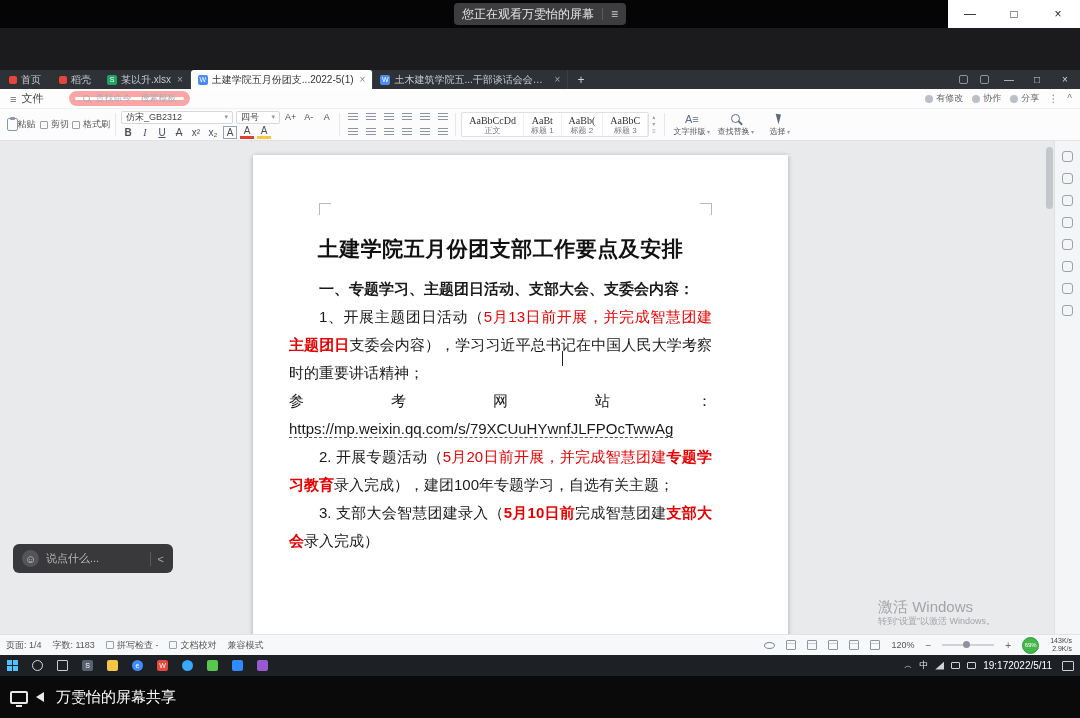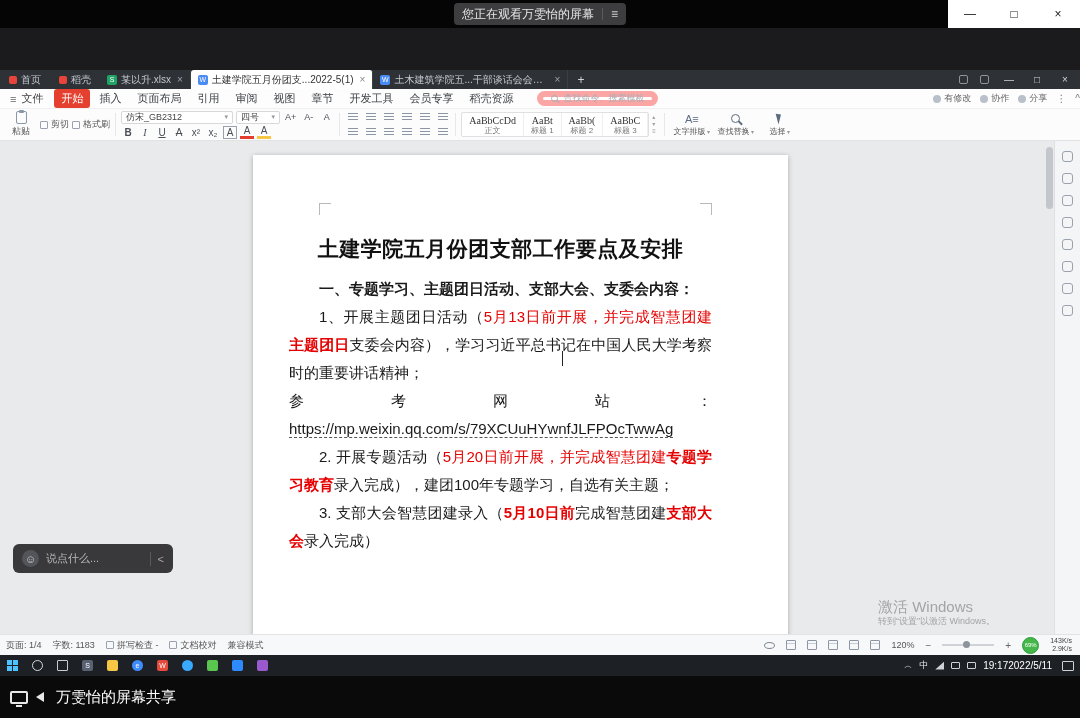--- a/index.html
+++ b/index.html
@@ -37,30 +37,30 @@
   
   .menubar{position:absolute;top:89px;left:0;width:1080px;height:20px;background:#fdfdfd;display:flex;align-items:center;font-size:11px;color:#3c3f45;border-bottom:1px solid #f0f0f0;}
   .file-btn{display:flex;align-items:center;gap:5px;padding:0 10px 0 10px;color:#444;}
   .file-btn .bars{font-size:11px;color:#666;}
   .menu-item{padding:2px 7px;margin:0 1px;border-radius:3px;white-space:nowrap;}
   .menu-item.active{background:#e5402f;color:#fff;}
   .menu-search{display:flex;align-items:center;gap:5px;border:6px solid #fca5a5;border-radius:9px;height:15px;padding:0 8px;margin-left:16px;background:#fff;color:#a9adb3;font-size:9px;min-width:118px;}
   .mag{width:7px;height:7px;border:1px solid #a9adb3;border-radius:50%;position:relative;flex:0 0 auto;}
   .mag::after{content:"";position:absolute;width:4px;height:1px;background:#a9adb3;transform:rotate(45deg);right:-3px;bottom:-1px;}
   .menubar-spacer{flex:1;}
-  .mb-actions{display:flex;align-items:center;gap:9px;color:#666;font-size:9px;}
+  .mb-actions{display:flex;align-items:center;gap:9px;padding-right:8px;color:#666;font-size:9px;}
   .mb-action{display:flex;align-items:center;gap:3px;}
   .mb-dot{width:8px;height:8px;border-radius:50%;background:#b9c0c9;display:inline-block;}
   .mb-more{color:#777;font-size:10px;}
 
   
   .toolbar{position:absolute;top:109px;left:0;width:1080px;height:32px;background:#fcfcfd;border-bottom:1px solid #e3e3e6;display:flex;align-items:stretch;padding:2px 6px;font-size:9px;color:#555;}
   .vsep{width:1px;background:#e8e8ea;margin:2px 5px;}
   .paste-group{display:flex;align-items:center;gap:4px;}
-  .paste-btn{display:flex;flex-direction:column;align-items:center;justify-content:center;width:30px;}
+  .paste-btn{display:flex;flex-direction:row;align-items:center;justify-content:center;width:30px;}
   .clipboard{width:11px;height:13px;border:1px solid #8a97a8;border-radius:2px;position:relative;margin-bottom:1px;}
   .clipboard::before{content:"";position:absolute;top:-2px;left:2px;width:5px;height:3px;background:#8a97a8;border-radius:1px;}
   .mini-col{display:flex;flex-direction:row;justify-content:center;gap:3px;}
   .mini{display:flex;align-items:center;gap:3px;}
   .mini .ic{width:8px;height:8px;border:1px solid #98a1ad;border-radius:1px;}
   .font-group{display:flex;flex-direction:column;justify-content:center;gap:2px;}
   .row{display:flex;align-items:center;gap:3px;}
   .select-box{border:1px solid #d8d8db;border-radius:2px;height:13px;display:flex;align-items:center;justify-content:space-between;padding:0 4px;background:#fff;font-size:9px;color:#444;}
   .select-box::after{content:"▾";color:#999;font-size:7px;margin-left:4px;}
   .w96{width:112px;} .w44{width:44px;}
@@ -216,32 +216,20 @@
       <span class="win-mini">□</span>
       <span class="win-mini">×</span>
     </div>
   </div>
 
   <div class="menubar">
     <div class="file-btn">
       <span class="bars">≡</span>
       <span>文件</span>
     </div>
-    <div style="display:flex;align-items:center;">
-        <div class="menu-item active">开始</div>
-        <div class="menu-item">插入</div>
-        <div class="menu-item">页面布局</div>
-        <div class="menu-item">引用</div>
-        <div class="menu-item">审阅</div>
-        <div class="menu-item">视图</div>
-        <div class="menu-item">章节</div>
-        <div class="menu-item">开发工具</div>
-        <div class="menu-item">会员专享</div>
-        <div class="menu-item">稻壳资源</div>
-      </div>
     <div class="menu-search">
       <span class="mag"></span>
       <span>查找命令、搜索模板</span>
     </div>
     <div class="menubar-spacer"></div>
     <div class="mb-actions">
       <div style="display:flex;align-items:center;gap:9px;">
           <div class="mb-action">
             <span class="mb-dot"></span>
             <span>有修改</span>

